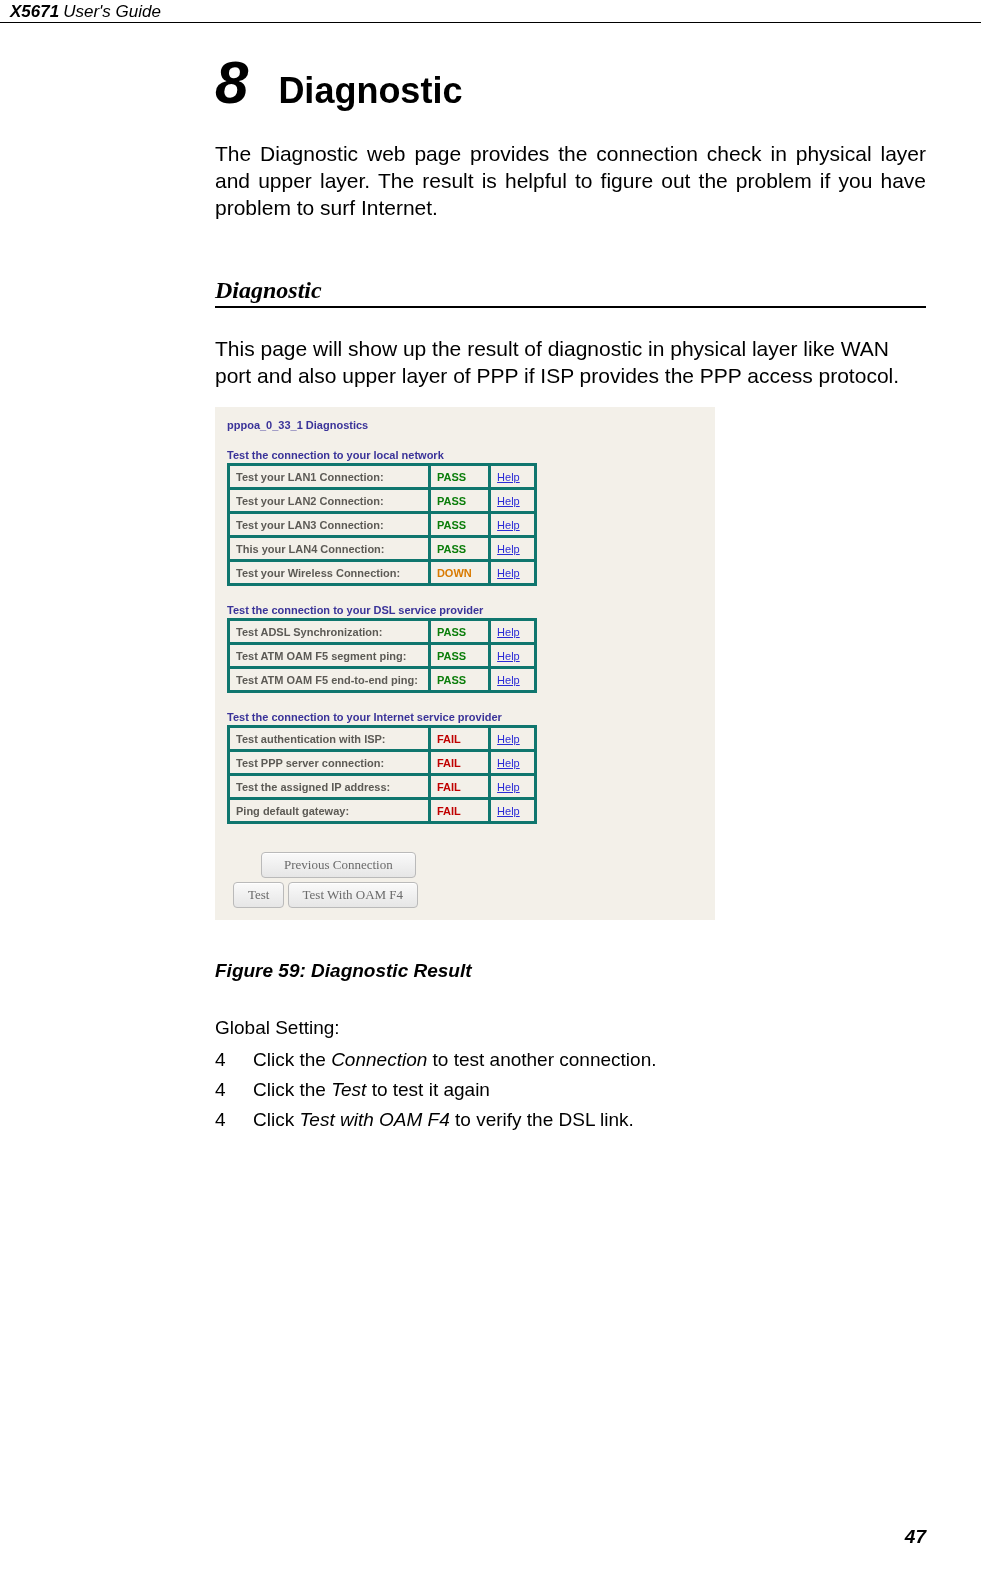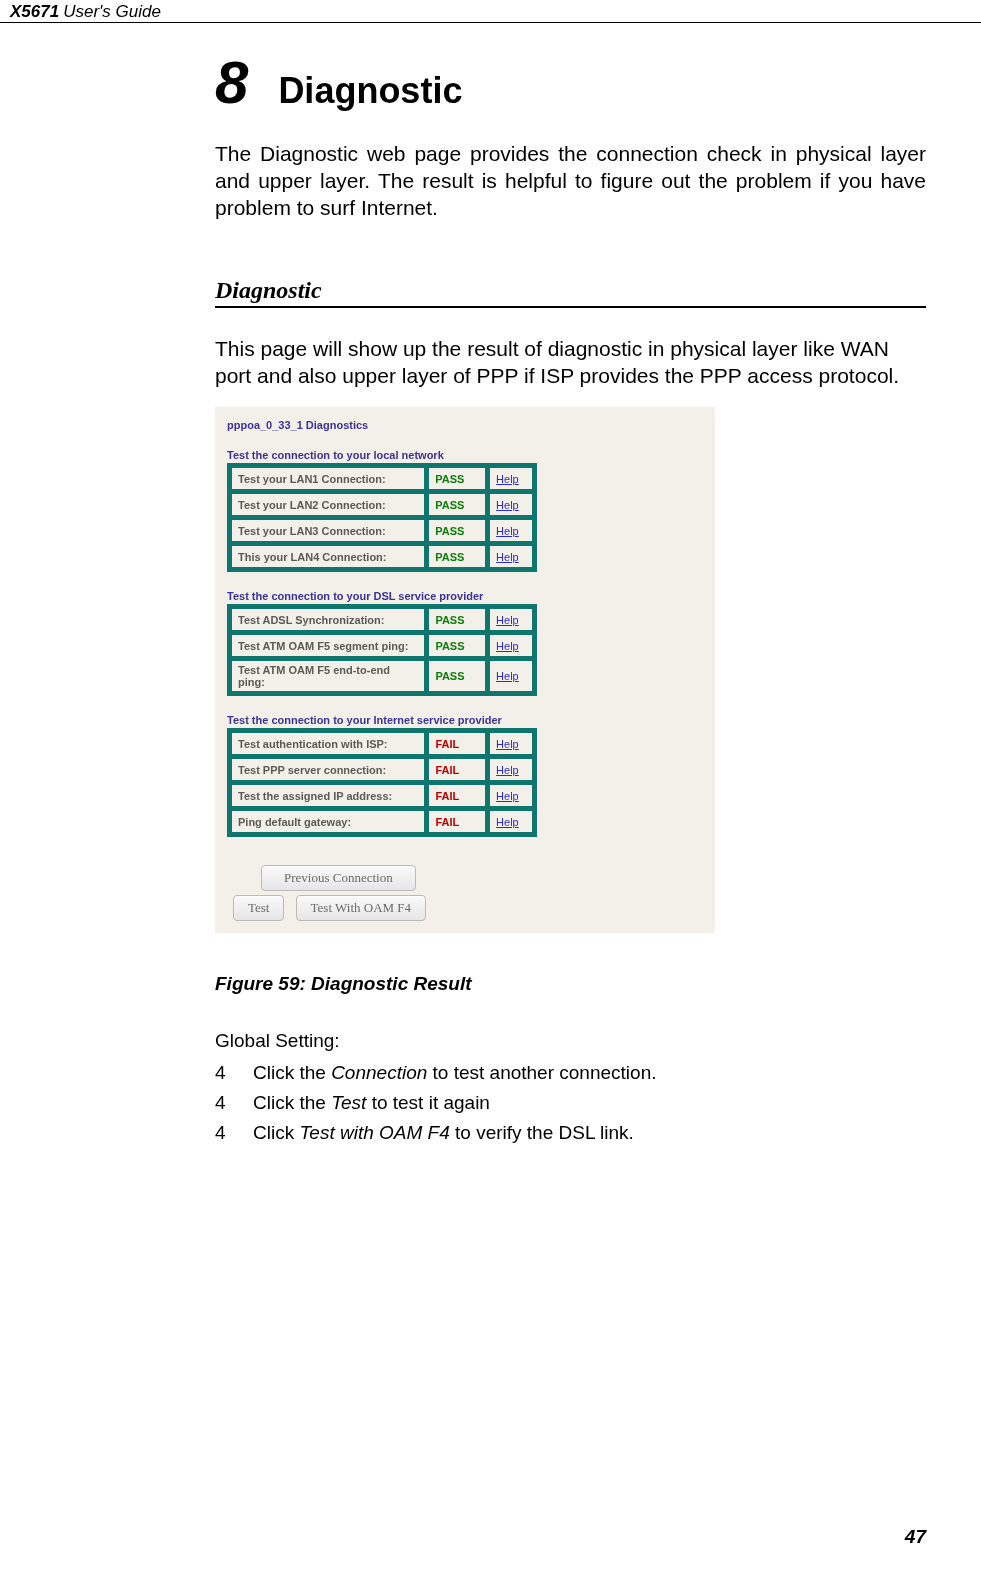--- a/index.html
+++ b/index.html
@@ -96,21 +96,21 @@
     color: #3a3399;
     font-weight: bold;
     margin-top: 18px;
     margin-bottom: 2px;
   }
   table.diag {
     border-collapse: collapse;
     width: 310px;
   }
   table.diag td {
-    border: 5px solid #0f766e;
+    border: 3px solid #0f766e;
     padding: 3px 6px;
     font-size: 11px;
     height: 15px;
     vertical-align: middle;
   }
   table.diag td.lbl {
     font-weight: bold;
     color: #5c5a55;
     width: 182px;
   }
@@ -135,21 +135,21 @@
   }
   .btn {
     display: inline-block;
     font-family: "Times New Roman", serif;
     font-size: 13px;
     color: #6b6b6b;
     background: linear-gradient(#fafafa, #e6e6e6);
     border: 1px solid #bababa;
     border-radius: 4px;
     padding: 4px 14px;
-    margin-right: 8px;
+    margin-right: 0;
     box-shadow: inset 0 1px 0 #fff;
   }
   .btn.wide { padding: 4px 22px; }
   .fig-cap {
     font-family: Arial, sans-serif;
     font-weight: bold;
     font-style: italic;
     font-size: 19px;
     margin-top: 40px;
   }
@@ -220,20 +220,25 @@
           <td class="hlp"><a href="#">Help</a></td>
         </tr>
         <tr>
           <td class="lbl">Test your LAN3 Connection:</td>
           <td class="val pass">PASS</td>
           <td class="hlp"><a href="#">Help</a></td>
         </tr>
         <tr>
           <td class="lbl">This your LAN4 Connection:</td>
           <td class="val pass">PASS</td>
+          <td class="hlp"><a href="#">Help</a></td>
+        </tr>
+        <tr>
+          <td class="lbl">Test your Wireless Connection:</td>
+          <td class="val down">DOWN</td>
           <td class="hlp"><a href="#">Help</a></td>
         </tr>
       </tbody>
         </table>
 
       <div class="group-head">Test the connection to your DSL service provider</div>
       <table class="diag">
         <tbody>
             <tr>
           <td class="lbl">Test ADSL Synchronization:</td>

